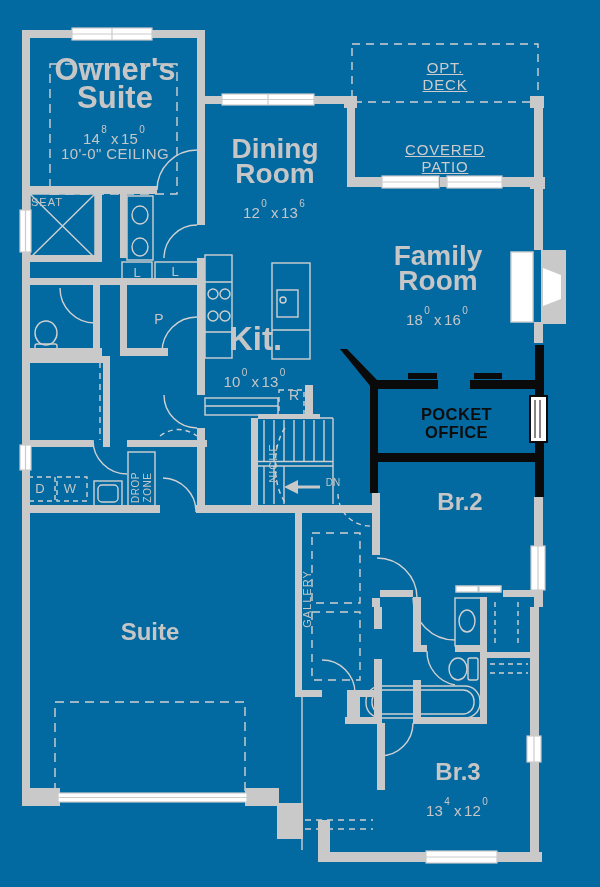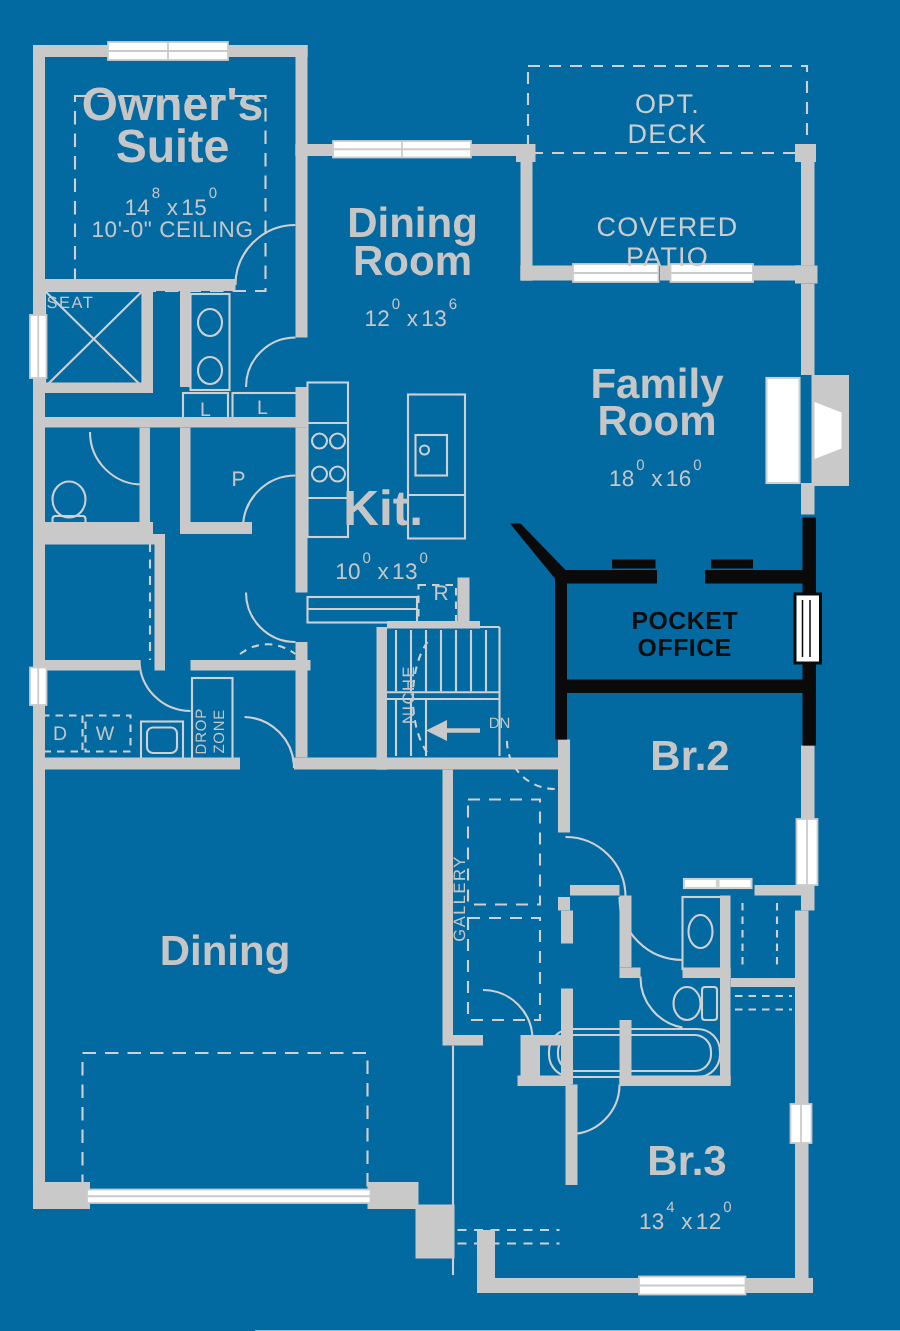--- a/index.html
+++ b/index.html
@@ -2,25 +2,25 @@
 <html><head>
 <meta charset="utf-8">
 <style>
   html,body{margin:0;padding:0;background:#fff;}
   #plan{position:relative;width:600px;height:887px;background:#0369a1;overflow:hidden;
         font-family:"Liberation Sans",sans-serif;}
   #plan svg{position:absolute;left:0;top:0;}
   .lbl{position:absolute;text-align:center;color:#c6c6c6;}
   .rname{font-weight:bold;line-height:0.9;}
   .fs31{font-size:31px;} .fs28{font-size:28px;} .fs33{font-size:33px;line-height:1;}
-  .fs36{font-size:28px;line-height:1;}
+  .fs36{font-size:24px;line-height:1;}
   .dims{font-size:15px;margin-top:17px;letter-spacing:0.3px;white-space:nowrap;}
   .dims sup{font-size:10px;position:relative;top:-5px;margin:0 2px 0 1px;}
   .dims .sep{margin:0 2px;}
-  .area{font-size:18px;line-height:1.05;letter-spacing:0.8px;color:#cccccc;}
+  .area{font-size:15px;line-height:1.05;letter-spacing:0.8px;color:#cccccc;text-decoration:underline;}
   .note{font-size:15px;letter-spacing:0.4px;}
   .tag{font-size:13px;}
   .tag-sm{font-size:11px;letter-spacing:1px;}
   .vert{transform:rotate(-90deg);}
   .po{color:#0d0d0d;font-size:16.5px;font-weight:700;line-height:1.08;letter-spacing:0.4px;}
   .wrap2{line-height:1.1;}
 </style>
 </head>
 <body>
 
@@ -291,21 +291,21 @@
   <div class="dims"><span>10</span><sup>0</sup><span class="sep">x</span><span>13</span><sup>0</sup></div>
 </div>
 
 <div class="lbl po" style="left:394px;top:406px;width:125px">POCKET OFFICE</div>
 
 <div class="lbl" style="left:400px;top:490px;width:120px">
   <div class="rname fs36">Br.2</div>
 </div>
 
 <div class="lbl" style="left:70px;top:620px;width:160px">
-  <div class="rname fs36">Dining</div>
+  <div class="rname fs36">Suite</div>
 </div>
 
 <div class="lbl" style="left:398px;top:760px;width:120px">
   <div class="rname fs36">Br.3</div>
   <div class="dims"><span>13</span><sup>4</sup><span class="sep">x</span><span>12</span><sup>0</sup></div>
 </div>
 
 <div class="lbl tag-sm" style="left:26px;top:196px;width:42px">SEAT</div>
 <div class="lbl tag" style="left:126px;top:265px;width:22px">L</div>
 <div class="lbl tag" style="left:164px;top:264px;width:22px">L</div>

